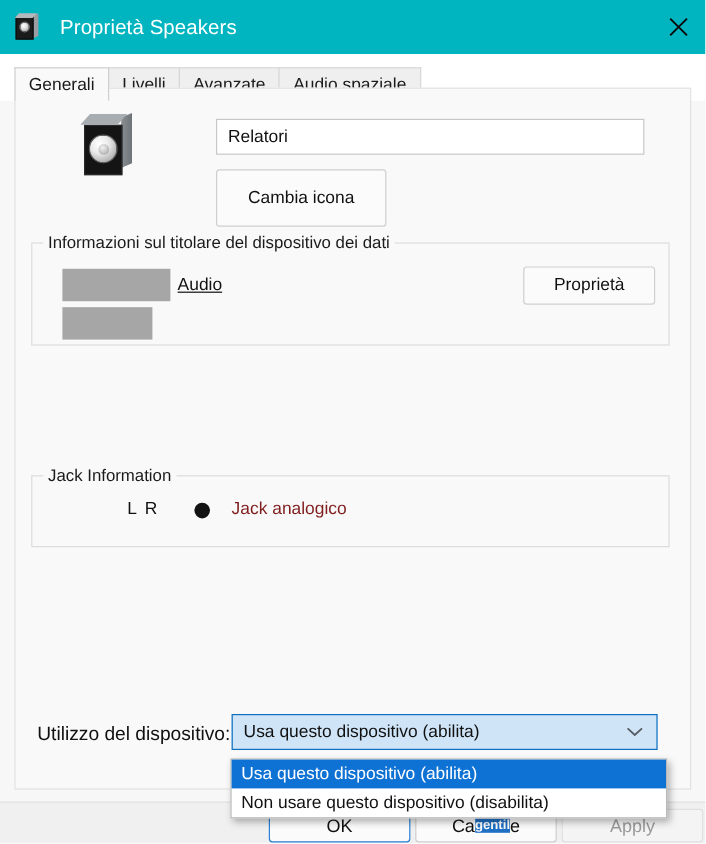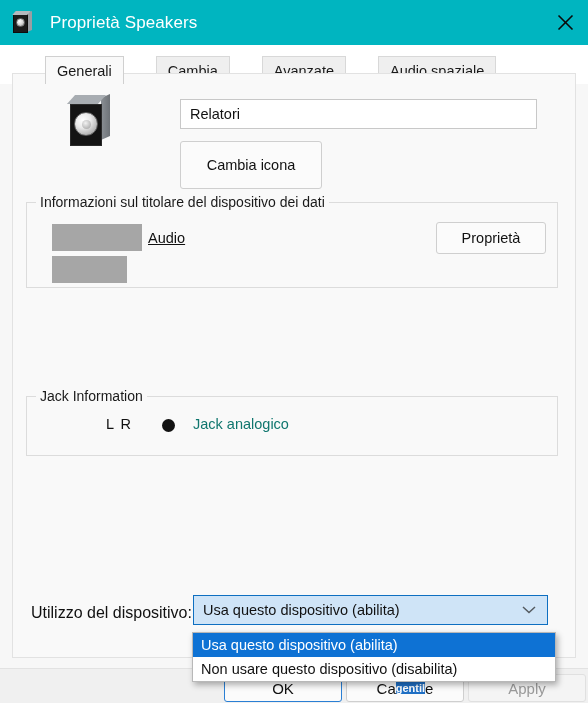--- a/index.html
+++ b/index.html
@@ -101,21 +101,20 @@
     display: flex;
     align-items: center;
     font-size: 14.5px;
     color: #1a1a1a;
     background: #efefef;
     border: 1px solid #d8d8d8;
     border-bottom: none;
     margin-right: -1px;
     white-space: nowrap;
     cursor: default;
-    margin-left: 33px;
   }
   .tab.active {
     background: #f9f9f9;
     border-color: #d0d0d0;
     position: relative;
     z-index: 2;
   }
 
   
   #content {
@@ -257,21 +256,21 @@
     position: absolute;
     left: 135px; top: 22px;
     width: 13px; height: 13px;
     border-radius: 50%;
     background: #121212;
   }
   #jack-label {
     position: absolute;
     left: 166px; top: 19px;
     font-size: 14.5px;
-    color: #0f766e;
+    color: #7f1d1d;
   }
 
   
   #usage-label {
     position: absolute;
     left: 18px; top: 530px;
     font-size: 16px;
     color: #111111;
     white-space: nowrap;
   }
@@ -385,21 +384,21 @@
       <svg width="17" height="17" viewBox="0 0 17 17" aria-hidden="true">
         <line x1="1.5" y1="1.5" x2="15.5" y2="15.5" stroke="#0a0a0a" stroke-width="1.6"></line>
         <line x1="15.5" y1="1.5" x2="1.5" y2="15.5" stroke="#0a0a0a" stroke-width="1.6"></line>
       </svg>
     </div>
   </div>
 
   <div id="tabstrip">
     <div id="tabs">
       <div class="tab active">Generali</div>
-      <div class="tab">Cambia</div>
+      <div class="tab">Livelli</div>
       <div class="tab">Avanzate</div>
       <div class="tab">Audio spaziale</div>
     </div>
   </div>
 
   <div id="content">
 
     <div id="device-icon">
       <div class="dside"></div>
       <div class="dbox"></div>

